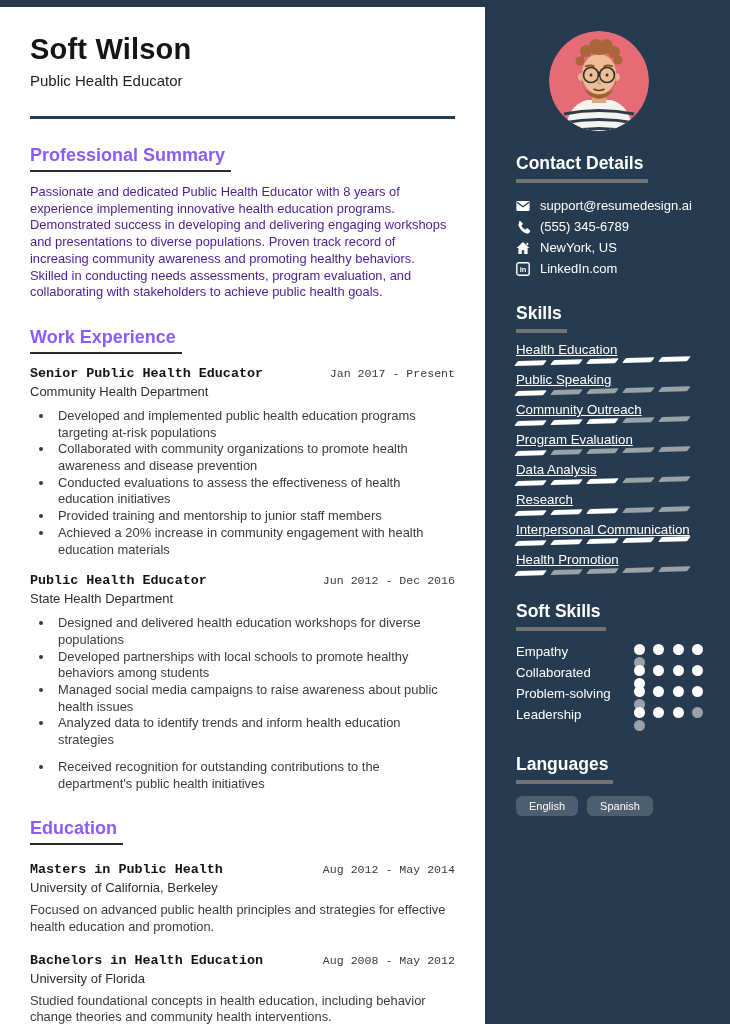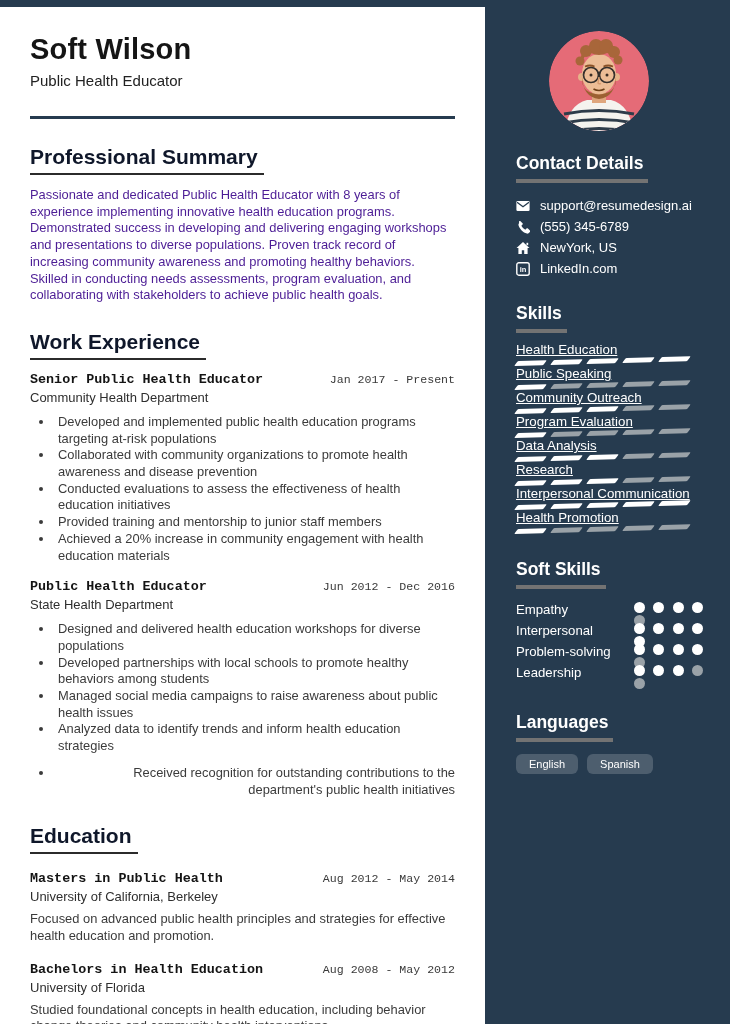--- a/index.html
+++ b/index.html
@@ -9,47 +9,47 @@
   *{margin:0;padding:0;box-sizing:border-box;}
   html,body{background:#ffffff;}
   body{font-family:"Liberation Sans","DejaVu Sans",sans-serif;}
   .page{position:relative;width:730px;height:1024px;display:flex;overflow:hidden;
         border-top:7px solid var(--navy);background:#fff;}
   
   .main{width:485px;padding:26px 30px 0 30px;}
   .name{font-size:29px;font-weight:700;color:#151515;letter-spacing:.2px;}
   .job-subtitle{font-size:15px;color:#222;margin-top:6px;}
   .header-rule{height:3px;background:var(--navy);margin-top:27px;}
-  .sec-head{display:inline-block;font-size:21px;font-weight:700;color:#0f172a;
+  .sec-head{display:inline-block;font-size:18px;font-weight:700;color:#8b5cf6;
             border-bottom:2px solid #2b2b2b;padding:0 6px 4px 0;margin-top:26px;}
   .summary-text{font-size:12.9px;line-height:16.7px;color:#4c1d95;margin-top:12px;}
   .job{margin-top:12px;}
   .job + .job{margin-top:15px;}
   .jrow{display:flex;justify-content:space-between;align-items:flex-start;font-family:Liberation Mono, monospace;}
   .jtitle{font-size:13.4px;font-weight:700;color:#141414;}
   .jdates{font-size:11.6px;color:#3a3a3a;padding-top:1px;white-space:nowrap;}
   .jcompany{font-size:13px;color:#2e2e2e;margin-top:3px;}
   ul.bullets{margin-top:9px;padding-left:24px;}
   ul.bullets li{font-size:12.9px;line-height:16.7px;color:#3b3b3b;padding-left:4px;}
-  .job:last-of-type ul.bullets li:last-child{margin-top:10px;text-align:right;}
+  .job:last-of-type ul.bullets li:last-child{margin-top:10px;}
   .edu{margin-top:17px;}
   .edesc{font-size:12.9px;line-height:16.7px;color:#3b3b3b;margin-top:7px;}
   
   .sidebar{width:245px;background:var(--navy);color:#fff;padding:24px 34px 0 31px;}
   .avatar{width:100px;height:100px;border-radius:50%;overflow:hidden;margin-left:33px;}
   .sb-head{display:inline-block;font-size:17.5px;font-weight:700;color:#fff;
            border-bottom:4px solid #737373;padding:0 5px 5px 0;}
   .sb-sec{margin-top:22px;}
   .contact-list{margin-top:12px;}
   .c-item{display:flex;align-items:center;height:21px;}
   .c-icon{width:14px;height:14px;flex:0 0 14px;margin-right:10px;display:inline-flex;}
   .c-icon svg{width:14px;height:14px;display:block;}
   .c-text{font-size:13px;color:#fff;}
   .skills-list{margin-top:9px;text-decoration:underline;}
-  .skill + .skill{}
+  .skill + .skill{margin-top:6px;}
   .sk-label{font-size:13.3px;line-height:16px;color:#fff;}
   .bar{display:flex;gap:7px;margin-top:3px;height:5px;transform:rotate(-1.6deg);transform-origin:left center;}
   .seg{width:29px;height:5px;background:var(--unfilled);transform:skewX(-38deg);border-radius:1px;}
   .seg.on{background:var(--filled);}
   .soft-rows{position:relative;margin-top:10px;min-height:92px;}
   .ss-label{font-size:13.2px;color:#fff;height:21px;line-height:21px;}
   .dot{position:absolute;width:11px;height:11px;border-radius:50%;}
   .lang-row{margin-top:12px;display:flex;gap:9px;}
   .pill{display:inline-block;background:var(--pill);color:#fff;font-size:11px;
         padding:4px 13px;border-radius:6px;}
@@ -290,21 +290,21 @@
 
     <div class="sb-sec" style="margin-top:25px;">
       <h2 class="sb-head">Soft Skills</h2>
       <div id="soft" class="soft-rows">
           <div class="ss-label">Empathy</div>
           <span class="dot" style="background: rgb(255, 255, 255); left: 118px; top: 3px;"></span>
           <span class="dot" style="background: rgb(255, 255, 255); left: 137.4px; top: 3px;"></span>
           <span class="dot" style="background: rgb(255, 255, 255); left: 156.8px; top: 3px;"></span>
           <span class="dot" style="background: rgb(255, 255, 255); left: 176.2px; top: 3px;"></span>
           <span class="dot" style="background: rgb(154, 162, 168); left: 118px; top: 16px;"></span>
-          <div class="ss-label">Interpersonal</div>
+          <div class="ss-label">Collaborated</div>
           <span class="dot" style="background: rgb(255, 255, 255); left: 118px; top: 24px;"></span>
           <span class="dot" style="background: rgb(255, 255, 255); left: 137.4px; top: 24px;"></span>
           <span class="dot" style="background: rgb(255, 255, 255); left: 156.8px; top: 24px;"></span>
           <span class="dot" style="background: rgb(255, 255, 255); left: 176.2px; top: 24px;"></span>
           <span class="dot" style="background: rgb(255, 255, 255); left: 118px; top: 37px;"></span>
           <div class="ss-label">Problem-solving</div>
           <span class="dot" style="background: rgb(255, 255, 255); left: 118px; top: 45px;"></span>
           <span class="dot" style="background: rgb(255, 255, 255); left: 137.4px; top: 45px;"></span>
           <span class="dot" style="background: rgb(255, 255, 255); left: 156.8px; top: 45px;"></span>
           <span class="dot" style="background: rgb(255, 255, 255); left: 176.2px; top: 45px;"></span>

